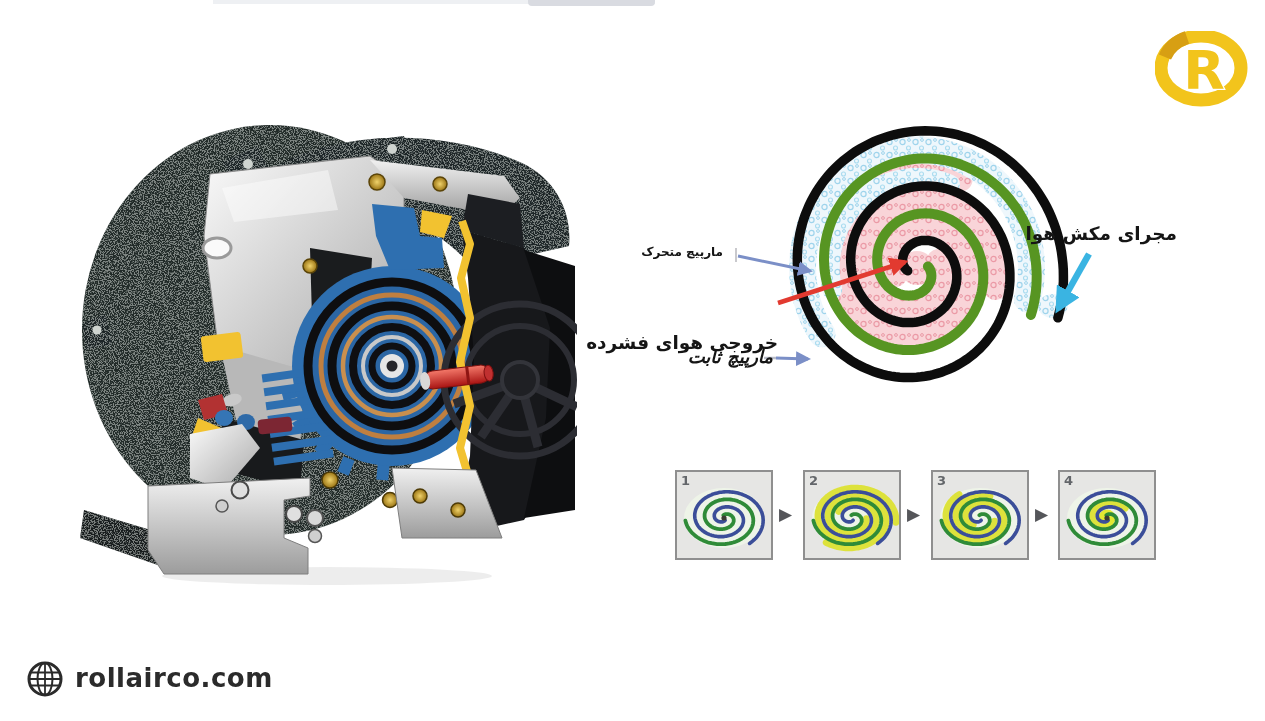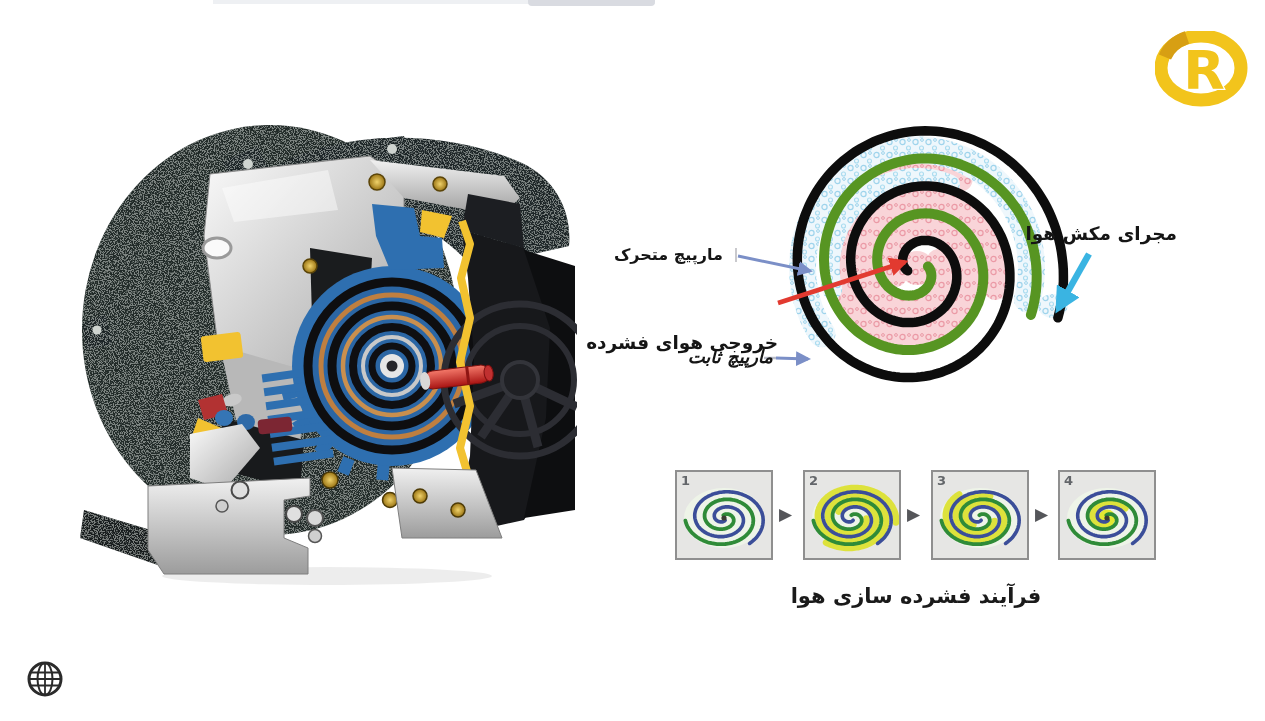--- a/index.html
+++ b/index.html
@@ -2,21 +2,21 @@
 <html><head>
 <meta charset="utf-8">
 <style>
   html,body{margin:0;padding:0;background:#ffffff;}
   .stage{position:relative;width:1265px;height:721px;background:#ffffff;overflow:hidden;
          font-family:"DejaVu Sans","Liberation Sans",sans-serif;}
   .abs{position:absolute;}
   .strip1{left:213px;top:0;width:442px;height:4px;background:#eef0f3;}
   .strip2{left:528px;top:0;width:127px;height:6px;background:#d9dbe1;border-radius:0 0 4px 4px;}
   .plabel{position:absolute;font-weight:bold;color:#151515;direction:rtl;white-space:nowrap;}
-  #lbl-moving {left:598px;top:245px;width:125px;font-size:16px;}
+  #lbl-moving {left:598px;top:245px;width:125px;font-size:12px;}
   #lbl-outlet {left:605px;top:294px;width:173px;font-size:18.5px;margin-top:38px;}
   #lbl-fixed  {left:648px;top:346px;width:125px;font-size:18px;font-style:italic;}
   #lbl-suction{left:1027px;top:223px;width:150px;font-size:18.5px;}
   .caption{position:absolute;font-weight:bold;color:#1a1a1a;text-align:center;direction:rtl;font-size:20.5px;}
   #cap-left{left:130px;top:591px;width:390px;}
   #cap-process{left:715px;top:584px;width:402px;font-size:21px;}
   .panel{position:absolute;top:470px;width:98px;height:90px;background:#e6e6e4;
          border:2px solid #8f8f8f;box-sizing:border-box;}
   .panel .num{position:absolute;top:1px;left:4px;font-size:13px;font-weight:bold;color:#63666a;}
   .panel svg{position:absolute;left:0;top:2px;}
@@ -273,26 +273,26 @@
     <svg class="panel-svg" width="94" height="86" viewBox="0 0 94 86">
       <ellipse cx="47" cy="44" rx="40" ry="30" fill="#eef4e8"></ellipse>
     <path d="M49.9 49.8 L49.7 49.9 L49.4 50.1 L49.1 50.3 L48.8 50.4 L48.5 50.6 L48.2 50.7 L47.8 50.8 L47.5 50.9 L47.1 51.0 L46.7 51.1 L46.3 51.2 L46.0 51.3 L45.6 51.4 L45.2 51.4 L44.7 51.4 L44.3 51.4 L43.9 51.5 L43.5 51.4 L43.0 51.4 L42.6 51.4 L42.2 51.3 L41.7 51.3 L41.3 51.2 L40.8 51.1 L40.4 51.0 L40.0 50.8 L39.5 50.7 L39.1 50.5 L38.7 50.3 L38.3 50.1 L37.8 49.9 L37.4 49.7 L37.1 49.5 L36.7 49.2 L36.3 48.9 L35.9 48.6 L35.6 48.3 L35.3 48.0 L34.9 47.7 L34.6 47.4 L34.4 47.0 L34.1 46.6 L33.8 46.3 L33.6 45.9 L33.4 45.5 L33.2 45.1 L33.0 44.7 L32.9 44.2 L32.7 43.8 L32.6 43.4 L32.6 42.9 L32.5 42.5 L32.5 42.0 L32.5 41.5 L32.5 41.1 L32.5 40.6 L32.6 40.1 L32.7 39.6 L32.8 39.2 L33.0 38.7 L33.1 38.2 L33.3 37.8 L33.6 37.3 L33.8 36.8 L34.1 36.4 L34.4 35.9 L34.8 35.5 L35.1 35.0 L35.5 34.6 L35.9 34.2 L36.4 33.8 L36.9 33.4 L37.3 33.0 L37.9 32.6 L38.4 32.3 L39.0 31.9 L39.5 31.6 L40.1 31.3 L40.8 31.0 L41.4 30.7 L42.1 30.5 L42.8 30.3 L43.5 30.0 L44.2 29.9 L44.9 29.7 L45.6 29.5 L46.4 29.4 L47.1 29.3 L47.9 29.2 L48.7 29.2 L49.5 29.1 L50.3 29.1 L51.1 29.1 L51.9 29.2 L52.7 29.3 L53.5 29.3 L54.3 29.5 L55.1 29.6 L55.9 29.8 L56.7 30.0 L57.5 30.2 L58.3 30.5 L59.0 30.7 L59.8 31.0 L60.5 31.4 L61.3 31.7 L62.0 32.1 L62.7 32.5 L63.4 32.9 L64.0 33.4 L64.7 33.8 L65.3 34.3" fill="none" stroke="#dde23c" stroke-width="6.5" stroke-linecap="round"></path>
         <circle cx="47" cy="44" r="8.5" fill="#e3e832"></circle>
         <path d="M46.4 41.2 L46.5 41.1 L46.6 41.0 L46.8 40.9 L46.9 40.8 L47.1 40.7 L47.3 40.6 L47.5 40.5 L47.7 40.4 L47.9 40.3 L48.1 40.3 L48.4 40.2 L48.6 40.2 L48.8 40.1 L49.1 40.1 L49.3 40.1 L49.6 40.1 L49.9 40.1 L50.1 40.1 L50.4 40.1 L50.7 40.1 L51.0 40.2 L51.2 40.2 L51.5 40.3 L51.8 40.3 L52.1 40.4 L52.4 40.5 L52.6 40.6 L52.9 40.7 L53.2 40.9 L53.4 41.0 L53.7 41.2 L54.0 41.3 L54.2 41.5 L54.5 41.7 L54.7 41.9 L54.9 42.1 L55.1 42.3 L55.3 42.6 L55.5 42.8 L55.7 43.0 L55.9 43.3 L56.0 43.6 L56.2 43.8 L56.3 44.1 L56.4 44.4 L56.5 44.7 L56.6 45.0 L56.7 45.3 L56.7 45.6 L56.7 46.0 L56.7 46.3 L56.7 46.6 L56.7 46.9 L56.7 47.3 L56.6 47.6 L56.5 47.9 L56.4 48.3 L56.3 48.6 L56.1 49.0 L56.0 49.3 L55.8 49.6 L55.6 50.0 L55.3 50.3 L55.1 50.6 L54.8 50.9 L54.5 51.2 L54.2 51.5 L53.9 51.8 L53.6 52.1 L53.2 52.4 L52.8 52.7 L52.4 52.9 L52.0 53.2 L51.5 53.4 L51.1 53.6 L50.6 53.8 L50.1 54.0 L49.6 54.2 L49.1 54.4 L48.6 54.5 L48.0 54.7 L47.5 54.8 L46.9 54.9 L46.3 55.0 L45.8 55.1 L45.2 55.1 L44.6 55.1 L44.0 55.1 L43.3 55.1 L42.7 55.1 L42.1 55.1 L41.5 55.0 L40.9 54.9 L40.3 54.8 L39.6 54.7 L39.0 54.5 L38.4 54.3 L37.8 54.2 L37.2 53.9 L36.6 53.7 L36.0 53.5 L35.5 53.2 L34.9 52.9 L34.4 52.6 L33.8 52.2 L33.3 51.9 L32.8 51.5 L32.3 51.1 L31.8 50.7 L31.4 50.3 L31.0 49.9 L30.5 49.4 L30.2 48.9 L29.8 48.4 L29.5 47.9 L29.1 47.4 L28.9 46.9 L28.6 46.3 L28.4 45.8 L28.2 45.2 L28.0 44.7 L27.8 44.1 L27.7 43.5 L27.6 42.9 L27.6 42.3 L27.6 41.7 L27.6 41.1 L27.6 40.4 L27.7 39.8 L27.8 39.2 L28.0 38.6 L28.1 38.0 L28.4 37.4 L28.6 36.8 L28.9 36.1 L29.2 35.5 L29.6 35.0 L29.9 34.4 L30.4 33.8 L30.8 33.2 L31.3 32.7 L31.8 32.1 L32.4 31.6 L32.9 31.1 L33.5 30.6 L34.2 30.1 L34.8 29.7 L35.5 29.2 L36.3 28.8 L37.0 28.4 L37.8 28.0 L38.6 27.6 L39.4 27.3 L40.2 27.0 L41.1 26.7 L42.0 26.4 L42.9 26.2 L43.8 26.0 L44.7 25.8 L45.7 25.7 L46.6 25.5 L47.6 25.4 L48.6 25.4 L49.6 25.4 L50.5 25.3 L51.5 25.4 L52.5 25.4 L53.5 25.5 L54.5 25.6 L55.5 25.8 L56.5 26.0 L57.5 26.2 L58.5 26.5 L59.4 26.7 L60.4 27.0 L61.3 27.4 L62.3 27.8 L63.2 28.2 L64.1 28.6 L65.0 29.1 L65.8 29.6 L66.6 30.1 L67.4 30.6 L68.2 31.2 L69.0 31.8 L69.7 32.4 L70.4 33.1 L71.1 33.8 L71.7 34.5 L72.3 35.2 L72.8 35.9 L73.4 36.7 L73.8 37.5 L74.3 38.3 L74.7 39.1 L75.0 40.0 L75.3 40.8 L75.6 41.7 L75.8 42.5 L76.0 43.4 L76.2 44.3 L76.2 45.2 L76.3 46.1 L76.3 47.0 L76.2 47.9 L76.1 48.8 L76.0 49.8 L75.8 50.7 L75.5 51.6 L75.2 52.5 L74.9 53.4 L74.5 54.3 L74.0 55.1 L73.5 56.0 L73.0 56.9 L72.4 57.7 L71.8 58.5 L71.1 59.3 L70.3 60.1 L69.6 60.9 L68.8 61.6 L67.9 62.4 L67.0 63.1 L66.1 63.7 L65.1 64.4 L64.1 65.0 L63.0 65.6 L62.0 66.2 L60.8 66.7 L59.7 67.2 L58.5 67.7 L57.3 68.1 L56.1 68.5 L54.8 68.8 L53.6 69.1 L52.3 69.4 L50.9 69.6 L49.6 69.8 L48.3 70.0 L46.9 70.1 L45.5 70.2 L44.2 70.2 L42.8 70.2 L41.4 70.2 L40.0 70.1 L38.6 69.9 L37.2 69.7 L35.9 69.5 L34.5 69.2 L33.1 68.9 L31.8 68.6 L30.5 68.2 L29.2 67.7 L27.9 67.2 L26.6 66.7 L25.4 66.1 L24.1 65.5 L22.9 64.9 L21.8 64.2 L20.7 63.5 L19.6 62.7 L18.5 61.9 L17.5 61.1 L16.5 60.2 L15.6 59.4 L14.7 58.4 L13.9 57.5 L13.1 56.5 L12.3 55.5 L11.7 54.4 L11.0 53.4 L10.4 52.3 L9.9 51.2 L9.4 50.1 L9.0 48.9 L8.7 47.8 L8.4 46.6" fill="none" stroke="#2f8b38" stroke-width="3.8" stroke-linecap="round"></path>
         <path d="M48.1 46.2 L48.0 46.3 L48.0 46.5 L47.9 46.6 L47.8 46.7 L47.6 46.8 L47.5 46.9 L47.4 47.0 L47.2 47.1 L47.0 47.2 L46.9 47.3 L46.7 47.4 L46.5 47.5 L46.3 47.6 L46.1 47.7 L45.9 47.7 L45.6 47.8 L45.4 47.8 L45.2 47.9 L44.9 47.9 L44.7 47.9 L44.4 47.9 L44.1 47.9 L43.9 47.9 L43.6 47.9 L43.3 47.9 L43.0 47.8 L42.8 47.8 L42.5 47.7 L42.2 47.7 L41.9 47.6 L41.6 47.5 L41.4 47.4 L41.1 47.2 L40.8 47.1 L40.6 47.0 L40.3 46.8 L40.0 46.7 L39.8 46.5 L39.5 46.3 L39.3 46.1 L39.1 45.9 L38.9 45.7 L38.7 45.4 L38.5 45.2 L38.3 45.0 L38.1 44.7 L38.0 44.4 L37.8 44.2 L37.7 43.9 L37.6 43.6 L37.5 43.3 L37.4 43.0 L37.4 42.7 L37.3 42.4 L37.3 42.0 L37.3 41.7 L37.3 41.4 L37.3 41.0 L37.3 40.7 L37.4 40.4 L37.5 40.0 L37.6 39.7 L37.7 39.4 L37.9 39.0 L38.0 38.7 L38.2 38.4 L38.4 38.0 L38.7 37.7 L38.9 37.4 L39.2 37.1 L39.5 36.8 L39.8 36.5 L40.1 36.2 L40.5 35.9 L40.8 35.6 L41.2 35.3 L41.6 35.1 L42.0 34.8 L42.5 34.6 L42.9 34.4 L43.4 34.2 L43.9 34.0 L44.4 33.8 L44.9 33.6 L45.4 33.5 L46.0 33.3 L46.5 33.2 L47.1 33.1 L47.7 33.0 L48.3 32.9 L48.9 32.9 L49.5 32.9 L50.1 32.9 L50.7 32.9 L51.3 32.9 L51.9 32.9 L52.5 33.0 L53.1 33.1 L53.8 33.2 L54.4 33.3 L55.0 33.5 L55.6 33.7 L56.2 33.9 L56.8 34.1 L57.4 34.3 L58.0 34.6 L58.6 34.8 L59.1 35.1 L59.7 35.4 L60.2 35.8 L60.7 36.1 L61.2 36.5 L61.7 36.9 L62.2 37.3 L62.6 37.7 L63.1 38.2 L63.5 38.6 L63.8 39.1 L64.2 39.6 L64.5 40.1 L64.9 40.6 L65.1 41.1 L65.4 41.7 L65.6 42.2 L65.8 42.8 L66.0 43.4 L66.2 44.0 L66.3 44.5 L66.4 45.1 L66.4 45.7 L66.4 46.4 L66.4 47.0 L66.4 47.6 L66.3 48.2 L66.2 48.8 L66.0 49.4 L65.8 50.0 L65.6 50.7 L65.4 51.3 L65.1 51.9 L64.8 52.5 L64.4 53.1 L64.0 53.7 L63.6 54.2 L63.2 54.8 L62.7 55.3 L62.2 55.9 L61.6 56.4 L61.0 56.9 L60.4 57.4 L59.8 57.9 L59.1 58.4 L58.4 58.8 L57.7 59.2 L57.0 59.6 L56.2 60.0 L55.4 60.4 L54.6 60.7 L53.7 61.0 L52.9 61.3 L52.0 61.6 L51.1 61.8 L50.2 62.0 L49.2 62.2 L48.3 62.3 L47.3 62.5 L46.4 62.6 L45.4 62.6 L44.4 62.6 L43.4 62.6 L42.4 62.6 L41.4 62.6 L40.4 62.5 L39.4 62.3 L38.4 62.2 L37.5 62.0 L36.5 61.8 L35.5 61.5 L34.5 61.2 L33.6 60.9 L32.6 60.6 L31.7 60.2 L30.8 59.8 L29.9 59.4 L29.0 58.9 L28.2 58.4 L27.3 57.9 L26.5 57.3 L25.7 56.8 L25.0 56.2 L24.3 55.5 L23.6 54.9 L22.9 54.2 L22.3 53.5 L21.7 52.8 L21.1 52.0 L20.6 51.3 L20.2 50.5 L19.7 49.7 L19.3 48.8 L19.0 48.0 L18.7 47.2 L18.4 46.3 L18.2 45.4 L18.0 44.6 L17.8 43.7 L17.8 42.8 L17.7 41.9 L17.7 40.9 L17.8 40.0 L17.9 39.1 L18.1 38.2 L18.3 37.3 L18.5 36.4 L18.8 35.5 L19.2 34.6 L19.6 33.7 L20.0 32.8 L20.5 32.0 L21.1 31.1 L21.6 30.3 L22.3 29.4 L23.0 28.6 L23.7 27.8 L24.5 27.1 L25.3 26.3 L26.1 25.6 L27.0 24.9 L28.0 24.2 L28.9 23.6 L30.0 23.0 L31.0 22.4 L32.1 21.8 L33.2 21.3 L34.4 20.8 L35.5 20.3 L36.7 19.9 L38.0 19.5 L39.2 19.2 L40.5 18.9 L41.8 18.6 L43.1 18.3 L44.4 18.2 L45.8 18.0 L47.2 17.9 L48.5 17.8 L49.9 17.8 L51.3 17.8 L52.7 17.9 L54.0 18.0 L55.4 18.1 L56.8 18.3 L58.2 18.5 L59.6 18.8 L60.9 19.1 L62.3 19.5 L63.6 19.9 L64.9 20.3 L66.2 20.8 L67.4 21.3 L68.7 21.9 L69.9 22.5 L71.1 23.1 L72.3 23.8 L73.4 24.5 L74.5 25.3 L75.5 26.1 L76.5 26.9 L77.5 27.8 L78.4 28.7 L79.3 29.6 L80.2 30.6 L80.9 31.6 L81.7 32.6 L82.4 33.6 L83.0 34.7 L83.6 35.7 L84.1 36.9 L84.6 38.0 L85.0 39.1 L85.3 40.3 L85.6 41.4 L85.9 42.6 L86.0 43.8 L86.1 45.0 L86.2 46.2 L86.1 47.4 L86.1 48.6 L85.9 49.8 L85.7 51.1 L85.4 52.3 L85.1 53.5 L84.7 54.7 L84.2 55.8 L83.7 57.0 L83.1 58.2 L82.4 59.3 L81.7 60.4 L80.9 61.5 L80.1 62.6 L79.2 63.7 L78.2 64.7 L77.2 65.7 L76.1 66.7 L75.0 67.6 L73.8 68.6 L72.6 69.4" fill="none" stroke="#3b4e99" stroke-width="3.6" stroke-linecap="round"></path>
         <circle cx="47" cy="44" r="2.6" fill="#3c3c34"></circle>
       </svg>
   </div>
 
-  <div class="caption" id="cap-process">فرآیند فشرده سازی هوا</div>
 
   <svg class="abs" style="left:25px;top:659px;" width="40" height="40" viewBox="0 0 40 40">
     <g fill="none" stroke="#2b2b2b">
       <circle cx="20" cy="20" r="16" stroke-width="3"></circle>
       <ellipse cx="20" cy="20" rx="7.5" ry="16" stroke-width="2"></ellipse>
       <line x1="20" y1="4" x2="20" y2="36" stroke-width="1.8"></line>
       <line x1="5.5" y1="13.5" x2="34.5" y2="13.5" stroke-width="2"></line>
       <line x1="4" y1="20" x2="36" y2="20" stroke-width="2"></line>
       <line x1="5.5" y1="26.5" x2="34.5" y2="26.5" stroke-width="2"></line>
     </g>
   </svg>
+  <div class="footer-text">rollairco.com</div>
 
 </div>
 
 </body></html>

